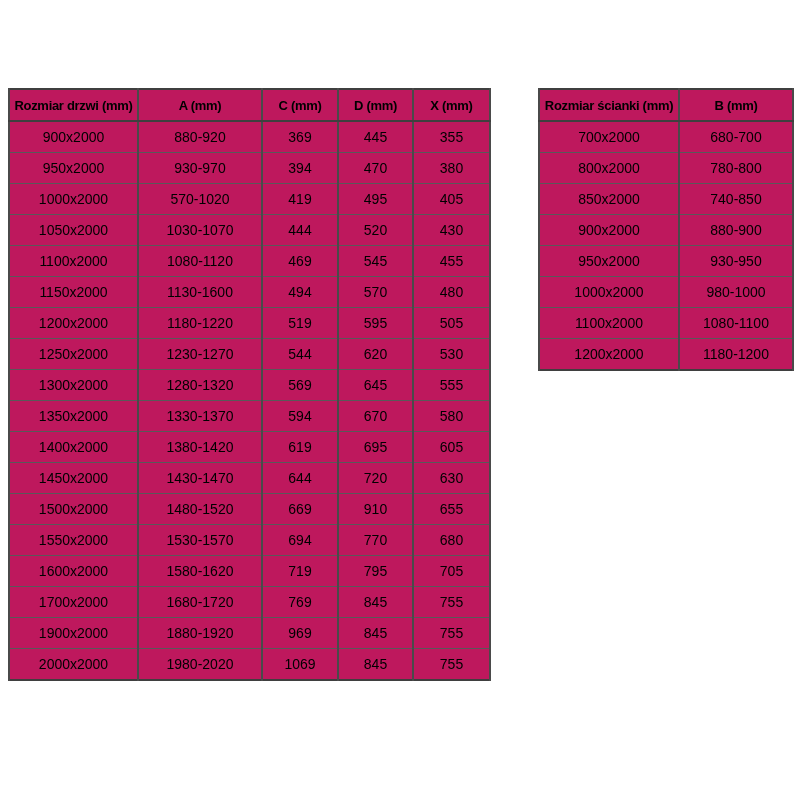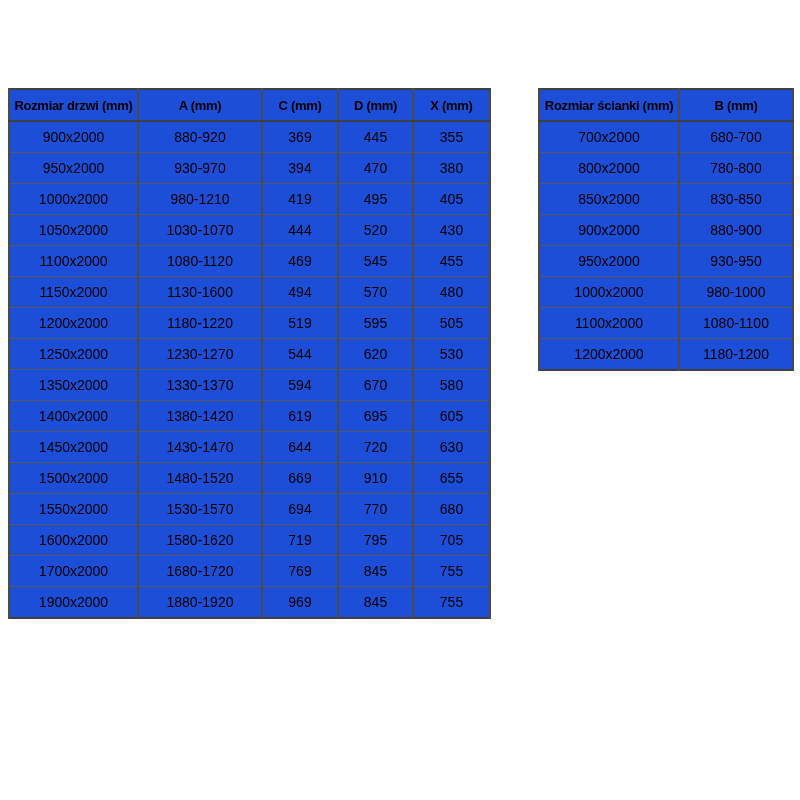--- a/index.html
+++ b/index.html
@@ -12,21 +12,21 @@
     background: #ffffff;
     font-family: "Liberation Sans", sans-serif;
     color: #000000;
     position: relative;
     overflow: hidden;
   }
   table {
     position: absolute;
     border-collapse: collapse;
     table-layout: fixed;
-    background: #1d4ed8;
+    background: #be185d;
     border: 2px solid #3f3f3f;
   }
   #doors-table {
     left: 8px;
     top: 88px;
     width: 481px;
   }
   #walls-table {
     left: 538px;
     top: 88px;
@@ -86,21 +86,21 @@
         </tr>
         <tr>
           <td>950x2000</td>
           <td>930-970</td>
           <td>394</td>
           <td>470</td>
           <td>380</td>
         </tr>
         <tr>
           <td>1000x2000</td>
-          <td>980-1210</td>
+          <td>570-1020</td>
           <td>419</td>
           <td>495</td>
           <td>405</td>
         </tr>
         <tr>
           <td>1050x2000</td>
           <td>1030-1070</td>
           <td>444</td>
           <td>520</td>
           <td>430</td>
@@ -127,20 +127,27 @@
           <td>505</td>
         </tr>
         <tr>
           <td>1250x2000</td>
           <td>1230-1270</td>
           <td>544</td>
           <td>620</td>
           <td>530</td>
         </tr>
         <tr>
+          <td>1300x2000</td>
+          <td>1280-1320</td>
+          <td>569</td>
+          <td>645</td>
+          <td>555</td>
+        </tr>
+        <tr>
           <td>1350x2000</td>
           <td>1330-1370</td>
           <td>594</td>
           <td>670</td>
           <td>580</td>
         </tr>
         <tr>
           <td>1400x2000</td>
           <td>1380-1420</td>
           <td>619</td>
@@ -179,20 +186,27 @@
           <td>1700x2000</td>
           <td>1680-1720</td>
           <td>769</td>
           <td>845</td>
           <td>755</td>
         </tr>
         <tr>
           <td>1900x2000</td>
           <td>1880-1920</td>
           <td>969</td>
+          <td>845</td>
+          <td>755</td>
+        </tr>
+        <tr>
+          <td>2000x2000</td>
+          <td>1980-2020</td>
+          <td>1069</td>
           <td>845</td>
           <td>755</td>
         </tr>
       </tbody>
     </table>
 
   <table id="walls-table">
     <colgroup>
       <col style="width:140px">
       <col style="width:114px">
@@ -207,21 +221,21 @@
         <tr>
           <td>700x2000</td>
           <td>680-700</td>
         </tr>
         <tr>
           <td>800x2000</td>
           <td>780-800</td>
         </tr>
         <tr>
           <td>850x2000</td>
-          <td>830-850</td>
+          <td>740-850</td>
         </tr>
         <tr>
           <td>900x2000</td>
           <td>880-900</td>
         </tr>
         <tr>
           <td>950x2000</td>
           <td>930-950</td>
         </tr>
         <tr>

